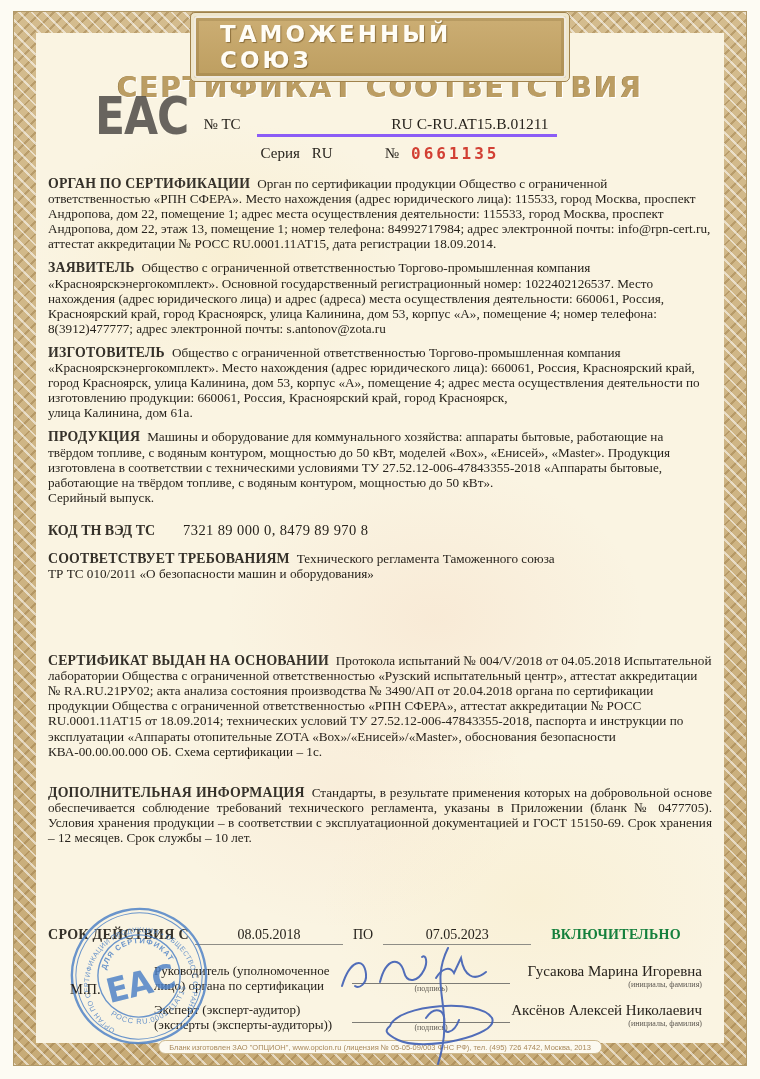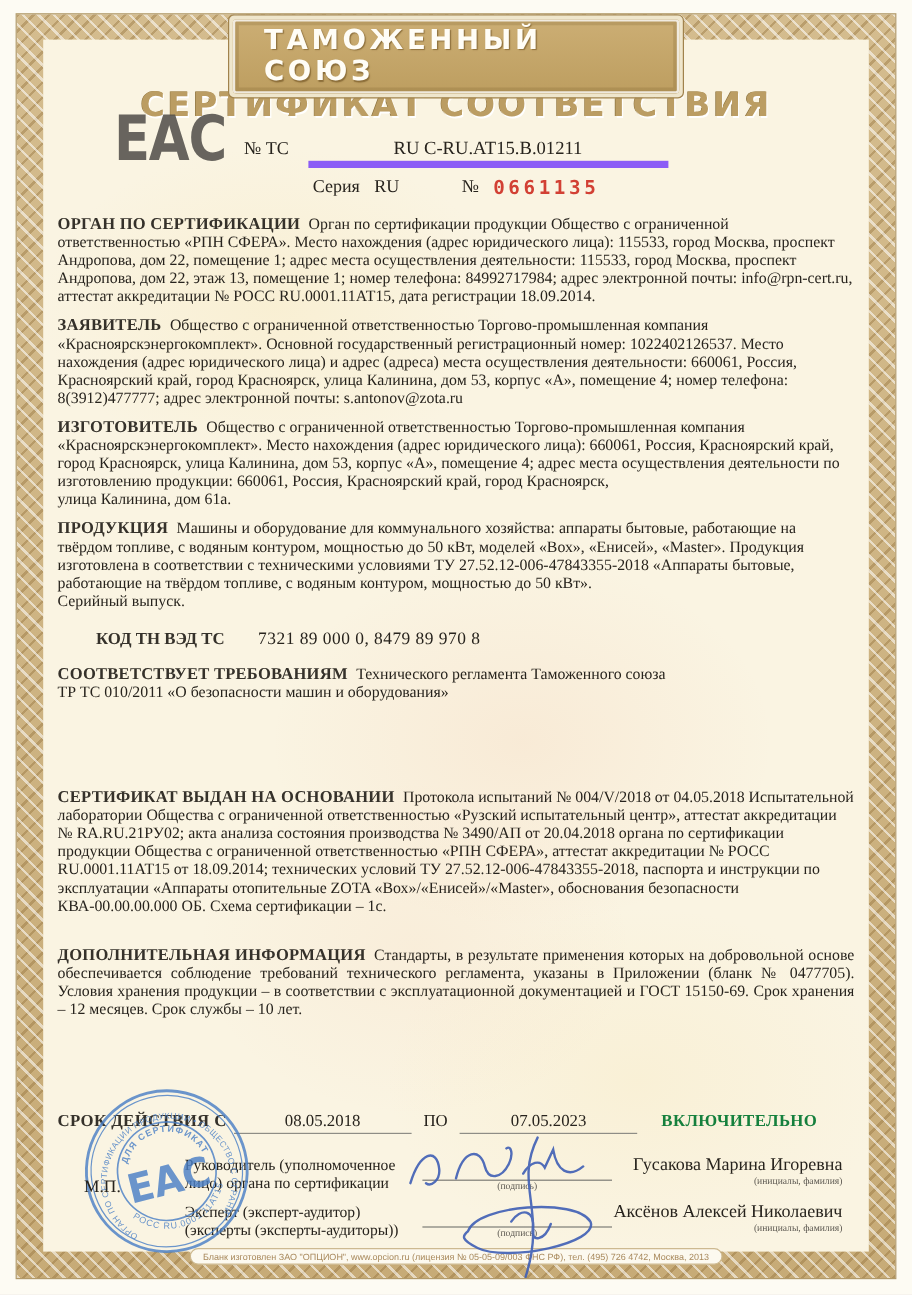--- a/index.html
+++ b/index.html
@@ -48,34 +48,34 @@
     letter-spacing:-1px;
   }
   .content{ position:absolute; top:33px; left:36px; right:36px; bottom:36px; padding:0 12px; z-index:3; }
   .title{
     margin-top:38px; text-align:center;
     font-family:"DejaVu Sans", sans-serif; font-weight:bold; font-size:28px;
     color:#bb9d63; letter-spacing:2px;
     text-shadow:1px 1px 0 #ffffff, -0.5px -0.5px 0 #8d7340;
   }
   .no-row{ margin-top:11px; display:flex; justify-content:center; align-items:baseline; gap:16px; font-size:15px; }
-  .no-row .val{ min-width:300px; text-align:center; border-bottom:6px solid #8b5cf6; padding:0 8px 1px; font-size:15.5px; }
+  .no-row .val{ min-width:300px; text-align:right; border-bottom:3px solid #8b5cf6; padding:0 8px 1px; font-size:15.5px; }
   .series-row{ margin-top:7px; display:flex; justify-content:center; align-items:center; gap:12px; font-size:15px; }
   .series-row .series-val{ margin-right:40px; }
   .serial{
     font-family:"DejaVu Sans Mono", monospace; font-weight:bold;
     color:#d24034; font-size:16px; letter-spacing:3px;
   }
   .sec{ font-size:13.2px; line-height:15.1px; white-space:pre-line; }
   .sec .lbl{ font-weight:bold; font-size:13.8px; color:#35312a; letter-spacing:.2px; margin-right:7px; }
   .s1{ margin-top:13px; }
   .s2{ margin-top:9px; }
   .s3{ margin-top:9px; }
   .s4{ margin-top:9px; }
-  .code-row{ margin-top:17px; font-size:14px;margin-left:32px; }
+  .code-row{ margin-top:17px; font-size:14px; }
   .code-row .lbl{ font-weight:bold; color:#35312a; }
   .code-row .val{ margin-left:28px; font-size:14.5px; letter-spacing:.4px; }
   .s6{ margin-top:12px; }
   .s7{ margin-top:72px; }
   .s8{ margin-top:26px; text-align:justify; }
   
   .validity{
     position:absolute; left:48px; top:927px; width:670px; z-index:5;
     display:flex; align-items:baseline; font-size:14px;
   }

